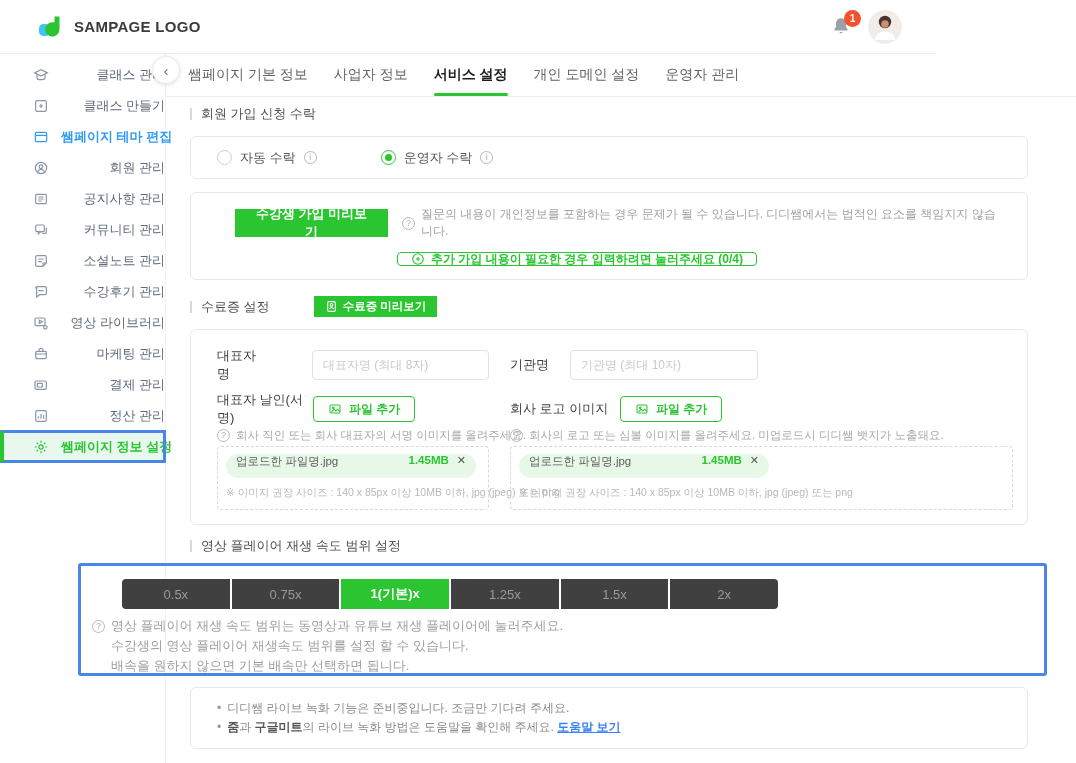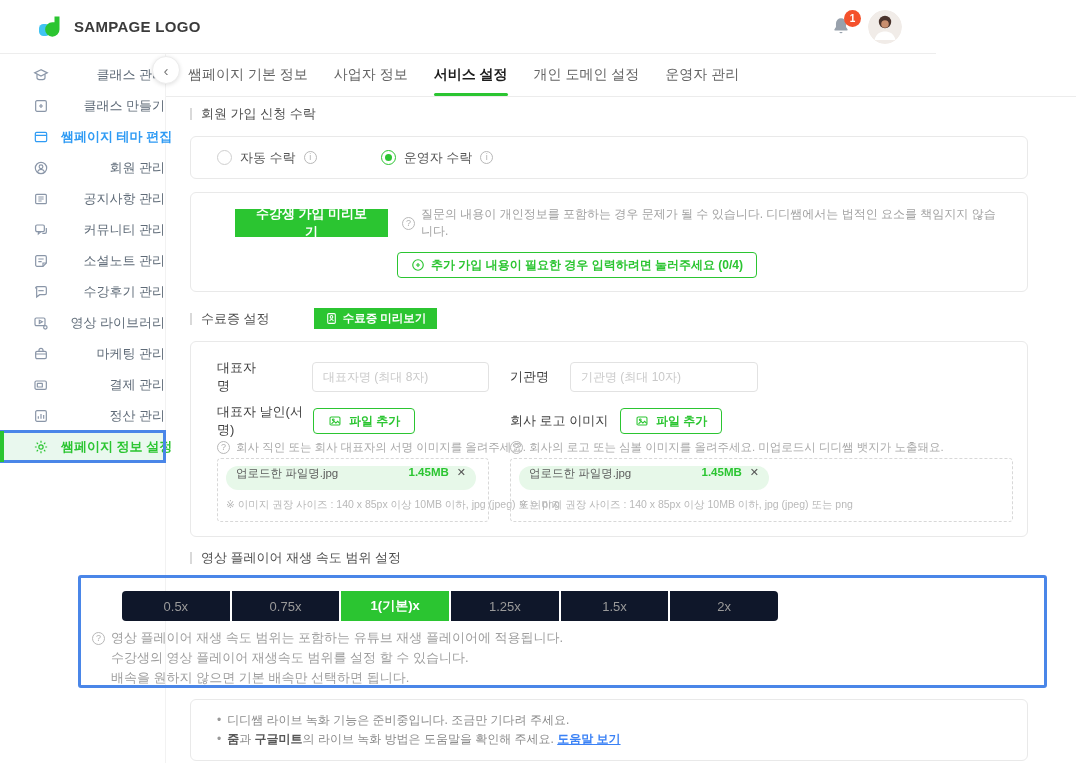--- a/index.html
+++ b/index.html
@@ -75,21 +75,21 @@
   .cp-row1 { display:flex; align-items:center; }
   .btn-green { background:#2bc531; color:#fff; border:none; border-radius:0;
            font-size:13px; font-weight:700; padding:0 16px; height:28px;
            cursor:pointer; display:inline-flex; align-items:center; gap:7px;
            font-family:inherit;margin-left:28px; }
   .cp-hint { margin-left:14px; font-size:12px; color:#a2a2a2; display:flex;
            align-items:center; gap:6px; }
   .cp-row2 { display:flex; justify-content:center; margin-top:12px;
            position:relative; left:-30px; }
   .btn-outline-green { background:#fff; border:1px solid #2bc531; color:#2bc531;
-           border-radius:4px; font-size:12px; font-weight:700; height:26px;
+           border-radius:4px; font-size:12px; font-weight:700; height:14px;
            padding:0 13px; display:inline-flex; align-items:center; gap:6px;
            cursor:pointer; font-family:inherit; }
 
   
   .cert-head { margin-top:16px; display:flex; align-items:center; gap:16px; }
   .btn-green.small { height:21px; font-size:11.5px; padding:0 11px; gap:5px; }
   .card-cert { margin-top:12px; padding:10px 7px 14px 26px; }
   .cert-grid { display:grid; grid-template-columns:272px 503px; column-gap:21px; }
   .field-row { display:flex; align-items:center; height:30px; margin-top:10px; }
   .field-label { font-size:13px; color:#3f3f3f; font-weight:500; }
@@ -114,21 +114,21 @@
   .file-name { font-size:11.5px; color:#5d5d5d; }
   .file-size { margin-left:auto; font-size:11.5px; font-weight:700; color:#2bc531; }
   .file-x { margin-left:8px; font-size:11px; color:#555; cursor:pointer; }
   .size-note { margin-top:8px; font-size:10.5px; color:#b9b9b9; white-space:nowrap; }
 
   
   .speed-title { margin-top:12px; }
   .speed-box { margin:8px 0 0 -112px; width:969px; border:3px solid #4a86e8;
            border-radius:3px; padding:13px 0 0 0; height:113px; }
   .speed-bar { margin-left:41px; width:656px; height:30px; display:flex; gap:2px; }
-  .speed-seg { flex:1; background:#0f172a; color:#9a9a9a; font-size:13px;
+  .speed-seg { flex:1; background:#404040; color:#9a9a9a; font-size:13px;
            display:flex; align-items:center; justify-content:center; cursor:pointer; }
   .speed-seg:first-child { border-radius:4px 0 0 4px; }
   .speed-seg:last-child { border-radius:0 4px 4px 0; }
   .speed-seg.active { background:#2bc531; color:#fff; font-weight:700; }
   .speed-desc { margin:7px 0 0 11px; font-size:13px; color:#9e9e9e;
            line-height:20px; }
   .speed-desc .dline { padding-left:19px; }
   .speed-desc .dline.first { padding-left:0; display:flex; align-items:center; gap:6px; }
 
   
@@ -407,21 +407,21 @@
         <div class="speed-seg">0.5x</div>
         <div class="speed-seg">0.75x</div>
         <div class="speed-seg active">1(기본)x</div>
         <div class="speed-seg">1.25x</div>
         <div class="speed-seg">1.5x</div>
         <div class="speed-seg">2x</div>
       </div>
       <div class="speed-desc">
         <div class="dline first">
           <span class="circle-ic">?</span>
-          <span>영상 플레이어 재생 속도 범위는 포함하는 유튜브 재생 플레이어에 적용됩니다.</span>
+          <span>영상 플레이어 재생 속도 범위는 동영상과 유튜브 재생 플레이어에 눌러주세요.</span>
         </div>
         <div class="dline">수강생의 영상 플레이어 재생속도 범위를 설정 할 수 있습니다.</div>
         <div class="dline">배속을 원하지 않으면 기본 배속만 선택하면 됩니다.</div>
       </div>
     </div>
 
     <div class="card card-live">
       <div>
         <span class="bullet">•</span><span>디디쌤 라이브 녹화 기능은 준비중입니다. 조금만 기다려 주세요.</span>
       </div>

